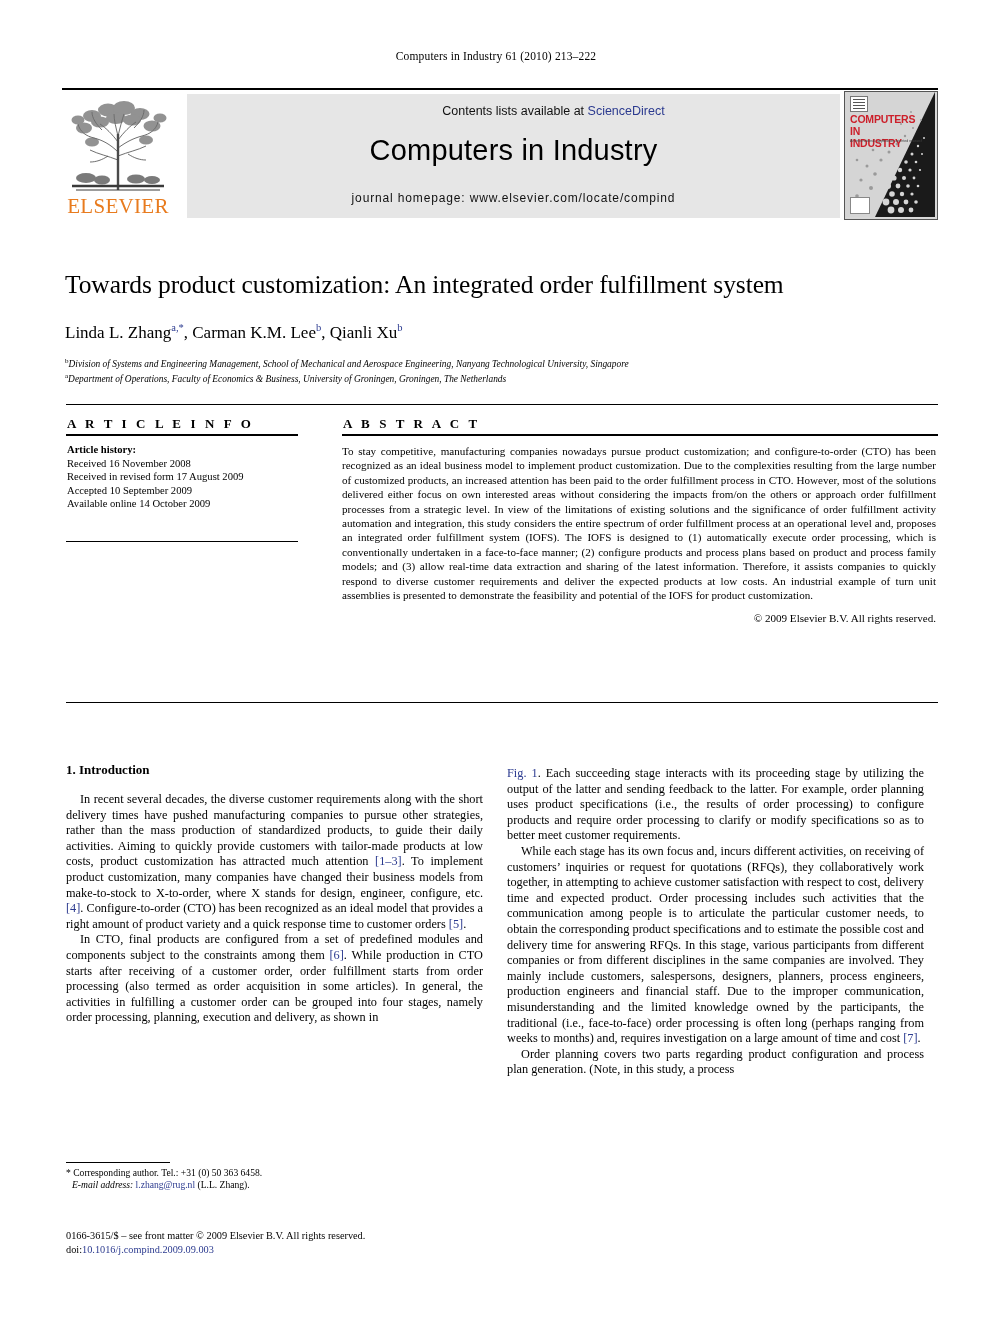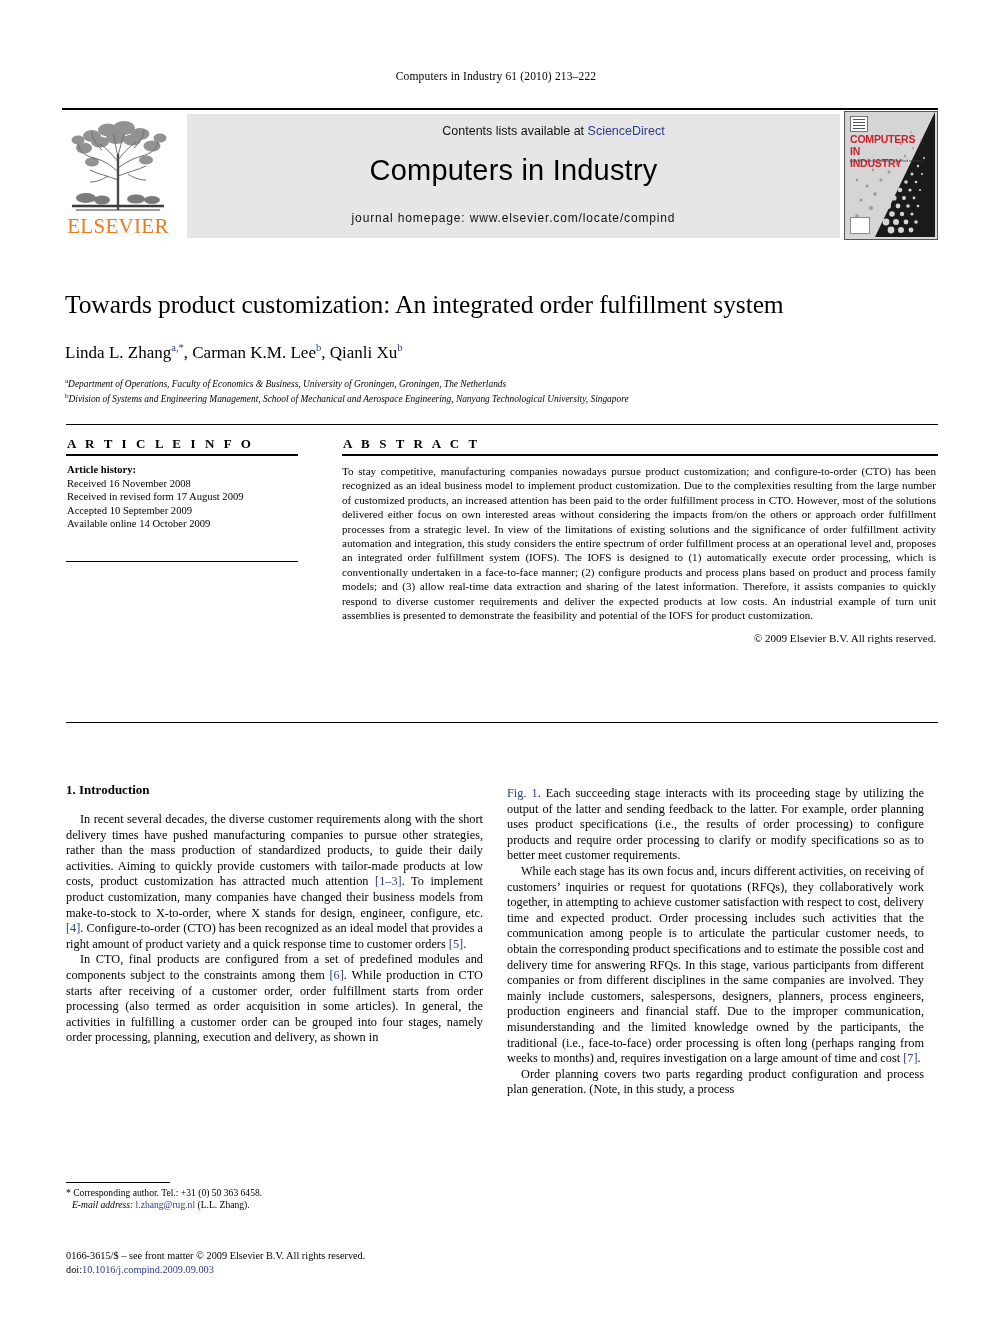--- a/index.html
+++ b/index.html
@@ -14,21 +14,20 @@
     font-family: "Liberation Serif", serif;
     color: #000000;
     overflow: hidden;
   }
 
   .page {
     position: absolute;
     left: 0; top: 0;
     width: 992px;
     height: 1203px;
-    margin-top: 20px;
   }
 
   
   .running-head {
     position: absolute;
     left: 0; top: 50px;
     width: 992px;
     text-align: center;
     font-size: 11.5px;
     letter-spacing: 0.15px;
@@ -432,22 +431,22 @@
       <div class="cover-footer"></div>
     </div>
   </div>
 
   <div class="title-block">
     <div class="article-title">Towards product customization: An integrated order fulfillment system</div>
     <div class="authors">
       <span><span>Linda L. Zhang</span><sup>a,*</sup></span><span>, </span><span><span>Carman K.M. Lee</span><sup>b</sup></span><span>, </span><span><span>Qianli Xu</span><sup>b</sup></span>
     </div>
     <div class="affiliations">
+      <div><sup>b</sup><span>Division of Systems and Engineering Management, School of Mechanical and Aerospace Engineering, Nanyang Technological University, Singapore</span></div>
       <div><sup>a</sup><span>Department of Operations, Faculty of Economics &amp; Business, University of Groningen, Groningen, The Netherlands</span></div>
-      <div><sup>b</sup><span>Division of Systems and Engineering Management, School of Mechanical and Aerospace Engineering, Nanyang Technological University, Singapore</span></div>
     </div>
   </div>
 
   <div class="hr-thin" style="left:66px; top:404px; width:872px;"></div>
   <div class="hr-med" style="left:66px; top:434px; width:232px;"></div>
   <div class="hr-med" style="left:342px; top:434px; width:596px;"></div>
   <div class="hr-thin" style="left:66px; top:541px; width:232px;"></div>
   <div class="hr-thin" style="left:66px; top:702px; width:872px;"></div>
 
   <div class="section-head" style="left:67px; top:416px;">A R T I C L E  I N F O</div>

